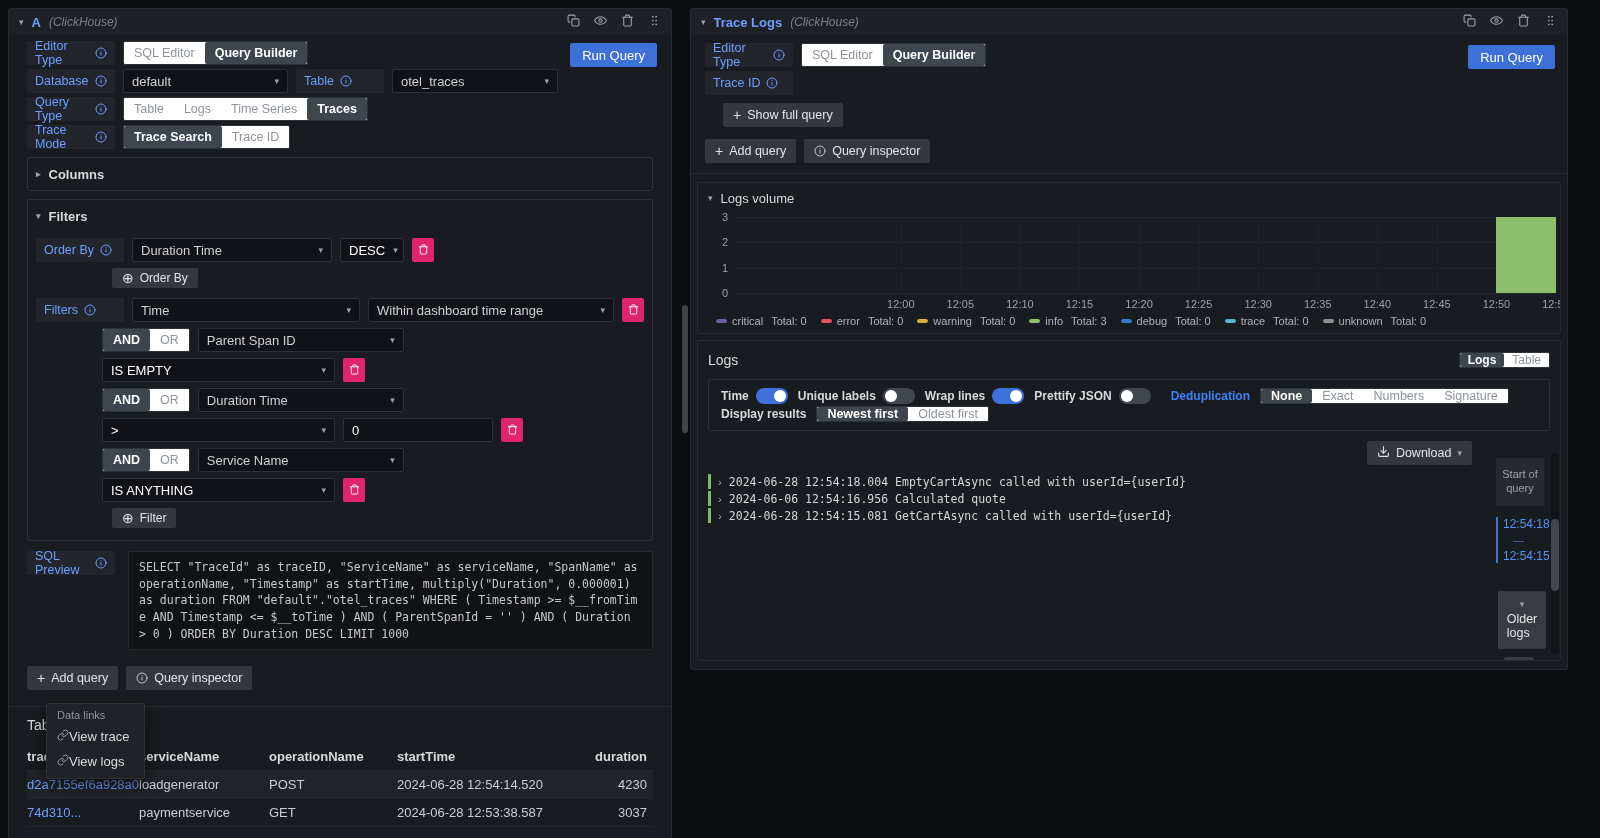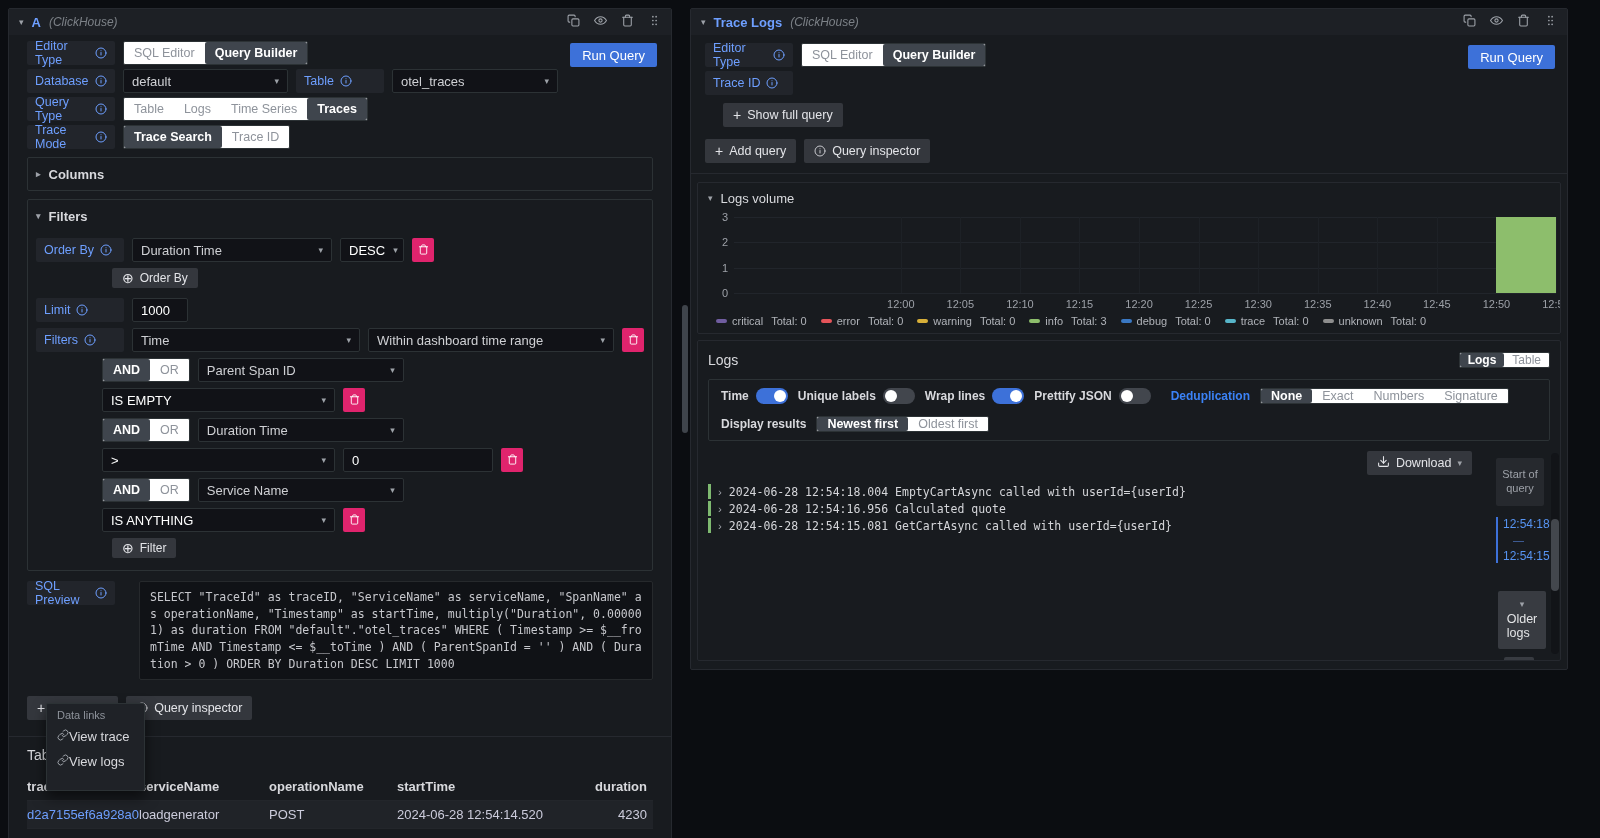--- a/index.html
+++ b/index.html
@@ -43,36 +43,36 @@
   .btn-del { background:#e0246d; width:22px; flex:none; border-radius:2px; display:flex; align-items:center; justify-content:center; color:#fff; }
   .btn-del svg { width:11px; height:11px; stroke:#fff; fill:none; stroke-width:2; }
   .plus { font-size:14px; font-weight:400; }
 
   .sect { border:1px solid #2c3235; border-radius:2px; margin:8px 0; padding:6px 8px; }
   .sect-head { display:flex; align-items:center; gap:8px; color:#d8d9dd; font-size:13px; font-weight:600; height:20px; }
   .frow { display:flex; gap:8px; height:24px; margin:6px 0; }
   .ind { margin-left:66px; }
   .ind2 { margin-left:76px; }
 
-  .sqlrow { display:flex; gap:24px; align-items:flex-start; margin:10px 0 0; }
+  .sqlrow { display:flex; gap:13px; align-items:flex-start; margin:10px 0 0; }
   .sqlrow .lbl { height:24px; }
   .code { flex:1; background:#101216; border:1px solid #26292c; border-radius:2px; padding:7px 10px; font-family:"DejaVu Sans Mono", monospace; font-size:11.5px; line-height:1.45; color:#c7c8cd; word-break:break-all; }
 
   .addrow { display:flex; gap:8px; margin-top:16px; }
 
   .tbl-sect { margin-top:16px; border-top:1px solid #26292f; padding:10px 18px 0; }
   .tbl-title { color:#d8d9dd; font-size:14px; font-weight:500; margin-bottom:10px; }
   .tgrid { display:grid; grid-template-columns:112px 130px 128px 1fr 100px; font-size:13px; }
   .tgrid > div { padding:6px 6px 6px 0; border-bottom:1px solid #23262b; white-space:nowrap; overflow:hidden; }
   .tgrid .th { color:#d8d9dd; font-weight:700; }
   .tgrid .link { color:#6e9fff; }
   .tgrid .num { text-align:right; }
   .tgrid .hov { background:#202328; }
 
-  #ctxmenu { position:absolute; left:46px; top:703px; width:99px; background:#1f2227; border:1px solid #2c3235; border-radius:2px; box-shadow:0 6px 14px rgba(0,0,0,.55); z-index:20; padding-bottom:16px; }
+  #ctxmenu { position:absolute; left:46px; top:703px; width:99px; background:#1f2227; border:1px solid #2c3235; border-radius:2px; box-shadow:0 6px 14px rgba(0,0,0,.55); z-index:20; padding-bottom:4px; }
   #ctxmenu .mh { font-size:11px; color:#8e939b; padding:5px 10px 3px; }
   #ctxmenu .mi { display:flex; align-items:center; padding:5px 10px; color:#d8d9dd; font-size:13px; }
   #ctxmenu .mi svg { width:12px; height:12px; stroke:#9da1a8; fill:none; stroke-width:2; flex:none; }
 
   
   .lv-box { margin:8px 6px 0; border:1px solid #26292f; border-radius:2px; padding:6px 4px 4px 10px; overflow:hidden; }
   .lv-head { display:flex; align-items:center; gap:8px; color:#d8d9dd; font-size:13px; font-weight:500; height:18px; }
   .chart { position:relative; margin:10px 0 0 26px; height:76px; }
   .gl-h { position:absolute; left:0; right:0; height:1px; background:#21252b; }
   .gl-v { position:absolute; top:0; bottom:0; width:1px; background:#1d2126; }
@@ -89,21 +89,21 @@
   .logs-title { color:#d8d9dd; font-size:14px; font-weight:500; }
   .logs-head .radio { margin-left:auto; }
   .ctrl-box { border:1px solid #2c3235; border-radius:2px; margin-top:8px; padding:8px 12px; }
   .ctrl-r1 { display:flex; align-items:center; gap:10px; }
   .tglwrap { display:flex; align-items:center; gap:7px; margin-right:10px; }
   .tgl-lbl { font-size:12px; font-weight:600; color:#d8d9dd; white-space:nowrap; }
   .swt { width:32px; height:16px; border-radius:9px; position:relative; background:#42464d; flex:none; }
   .swt.on { background:#3d71d9; }
   .swt .knob { position:absolute; top:2px; width:12px; height:12px; border-radius:50%; background:#fff; left:2px; }
   .swt.on .knob { left:auto; right:2px; }
-  .ctrl-r2 { display:flex; align-items:center; gap:10px; margin-top:12px; }
+  .ctrl-r2 { display:flex; align-items:center; gap:10px; margin-top:2px; }
   .plain-lbl { font-size:12px; font-weight:600; color:#d8d9dd; }
   .dlrow { display:flex; justify-content:flex-end; margin-top:10px; padding-right:78px; }
   .loglines { margin-top:8px; font-family:"DejaVu Sans Mono", monospace; font-size:11.5px; }
   .logrow { display:flex; align-items:center; height:17px; }
   .lbar { width:3px; height:15px; background:#7eb970; margin-right:7px; flex:none; }
   .lchev { color:#9da1a8; margin-right:7px; font-family:"Liberation Sans",sans-serif; }
   .lts { color:#d5d6da; margin-right:7px; white-space:pre; }
   .lmsg { color:#d5d6da; white-space:pre; }
 
   .sor { position:absolute; right:16px; top:117px; width:48px; height:48px; background:#26292e; border-radius:2px; color:#9da1a8; font-size:11px; display:flex; align-items:center; justify-content:center; text-align:center; line-height:1.25; }
@@ -255,31 +255,20 @@
                 <polyline points="3 6 5 6 21 6"></polyline>
                 <path d="M19 6v14a2 2 0 0 1-2 2H7a2 2 0 0 1-2-2V6m3 0V4a2 2 0 0 1 2-2h4a2 2 0 0 1 2 2v2"></path>
               </svg></i>
           </div>
       </div>
       <div class="frow ind2">
         <div class="btn-sec" style="height:20px;font-size:12px">
             <span class="plus">⊕</span>
             <span>Order By</span>
           </div>
-      </div>
-      <div class="frow">
-        <div class="lbl">
-            <span>Limit</span>
-            <i class="info-i"><svg viewBox="0 0 24 24" stroke-linecap="round" stroke-linejoin="round">
-                <circle cx="12" cy="12" r="10"></circle>
-                <line x1="12" y1="16" x2="12" y2="11"></line>
-                <line x1="12" y1="7.5" x2="12" y2="7.6"></line>
-              </svg></i>
-          </div>
-        <div class="input" style="width:56px;color:#fff">1000</div>
       </div>
       <div class="frow">
         <div class="lbl">
             <span>Filters</span>
             <i class="info-i"><svg viewBox="0 0 24 24" stroke-linecap="round" stroke-linejoin="round">
                 <circle cx="12" cy="12" r="10"></circle>
                 <line x1="12" y1="16" x2="12" y2="11"></line>
                 <line x1="12" y1="7.5" x2="12" y2="7.6"></line>
               </svg></i>
           </div>
@@ -666,21 +655,21 @@
     <div class="loglines" id="loglines">
         <div class="logrow">
           <span class="lbar"></span>
           <span class="lchev">›</span>
           <span class="lts">2024-06-28 12:54:18.004</span>
           <span class="lmsg">EmptyCartAsync called with userId={userId}</span>
         </div>
         <div class="logrow">
           <span class="lbar"></span>
           <span class="lchev">›</span>
-          <span class="lts">2024-06-28 12:54:16.956</span>
+          <span class="lts">2024-06-06 12:54:16.956</span>
           <span class="lmsg">Calculated quote</span>
         </div>
         <div class="logrow">
           <span class="lbar"></span>
           <span class="lchev">›</span>
           <span class="lts">2024-06-28 12:54:15.081</span>
           <span class="lmsg">GetCartAsync called with userId={userId}</span>
         </div>
       </div>
 

